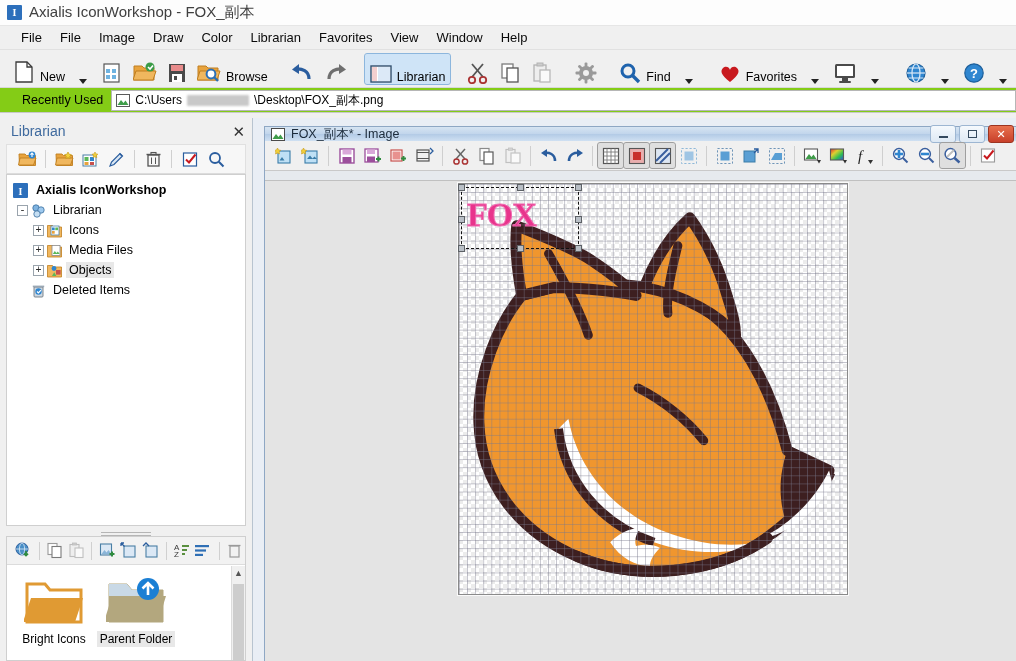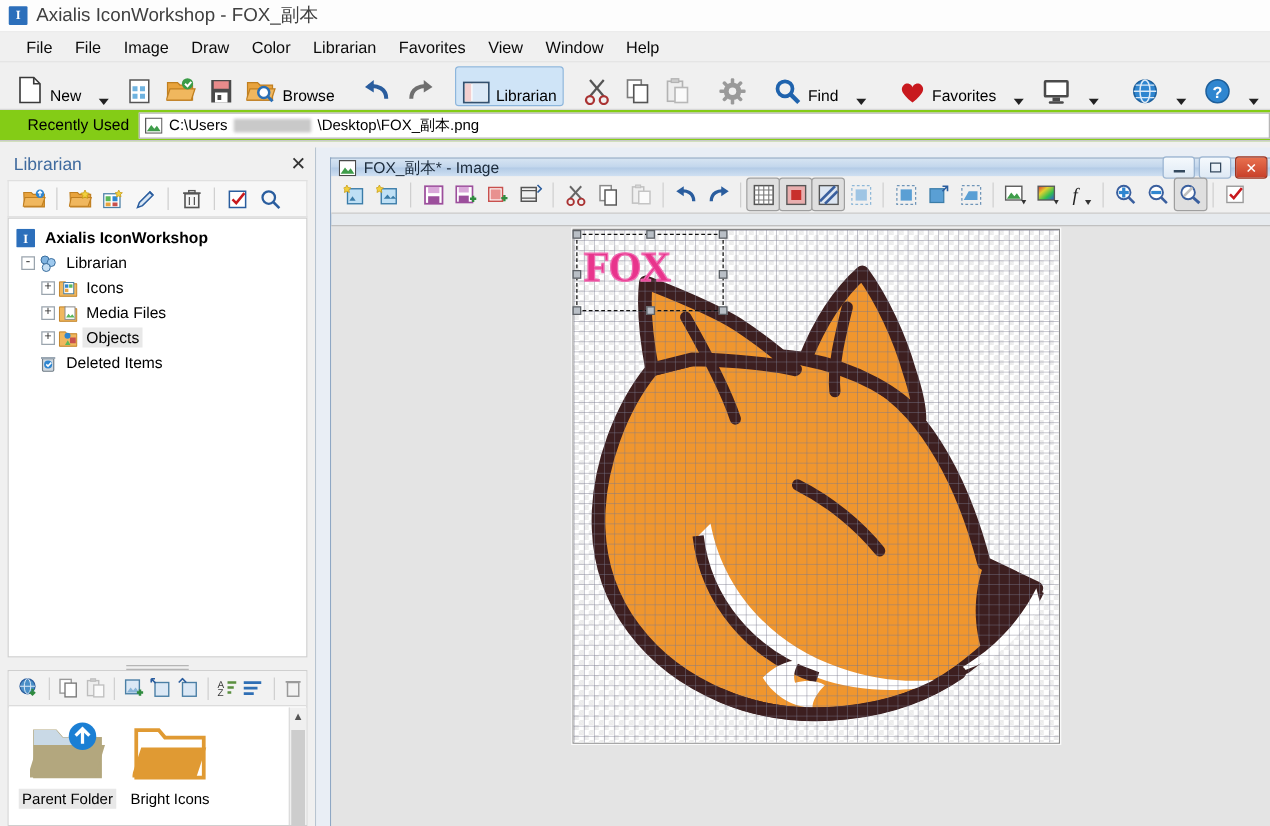--- a/index.html
+++ b/index.html
@@ -608,37 +608,37 @@
           <svg width="15" height="17" viewBox="0 0 15 17">
             <rect x="3" y="4" width="9" height="11" fill="none" stroke="#9a9a9a" stroke-width="1.2"></rect>
             <line x1="1.5" y1="3.5" x2="13.5" y2="3.5" stroke="#9a9a9a" stroke-width="1.3"></line>
           </svg>
         </div>
       </div>
 
       <div class="browser-body">
         <div class="thumbs">
 
+          <div class="thumb">
+            <svg width="60" height="52" viewBox="0 0 60 52">
+              <path d="M3 8 h18 l5 6 h31 v32 h-54 z" fill="none" stroke="#e09a33" stroke-width="3"></path>
+              <path d="M7 22 h52 l-8 24 h-52 z" fill="#e09a33"></path>
+            </svg>
+            <div><span class="tcap">Bright Icons</span></div>
+          </div>
+
           <div class="thumb selcap">
             <svg width="60" height="52" viewBox="0 0 60 52">
               <path d="M3 8 h18 l5 6 h31 v32 h-54 z" fill="#b3a77e" stroke="#b3a77e" stroke-width="1"></path>
               <path d="M3 8 h18 l5 6 h10 v6 h-33 z" fill="#c9d9e6"></path>
               <path d="M6 20 h54 l-8 26 h-54 z" fill="#b3a77e"></path>
               <circle cx="42" cy="13" r="11" fill="#1b7fd4"></circle>
               <path d="M42 7 v12 M36.5 12.5 L42 7 l5.5 5.5" stroke="#fff" stroke-width="2.6" fill="none"></path>
             </svg>
             <div><span class="tcap">Parent Folder</span></div>
-          </div>
-
-          <div class="thumb">
-            <svg width="60" height="52" viewBox="0 0 60 52">
-              <path d="M3 8 h18 l5 6 h31 v32 h-54 z" fill="none" stroke="#e09a33" stroke-width="3"></path>
-              <path d="M7 22 h52 l-8 24 h-52 z" fill="#e09a33"></path>
-            </svg>
-            <div><span class="tcap">Bright Icons</span></div>
           </div>
 
           <div class="thumb">
             <svg width="60" height="52" viewBox="0 0 60 52">
               <path d="M3 8 h18 l5 6 h31 v32 h-54 z" fill="none" stroke="#e09a33" stroke-width="3"></path>
               <path d="M7 22 h52 l-8 24 h-52 z" fill="#e09a33"></path>
             </svg>
             
           </div>
 

